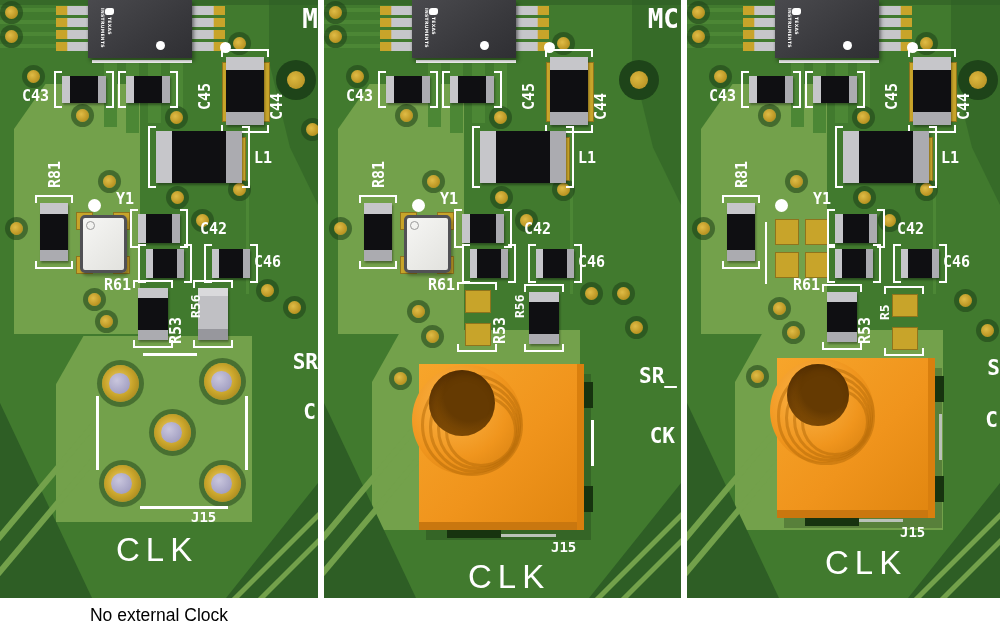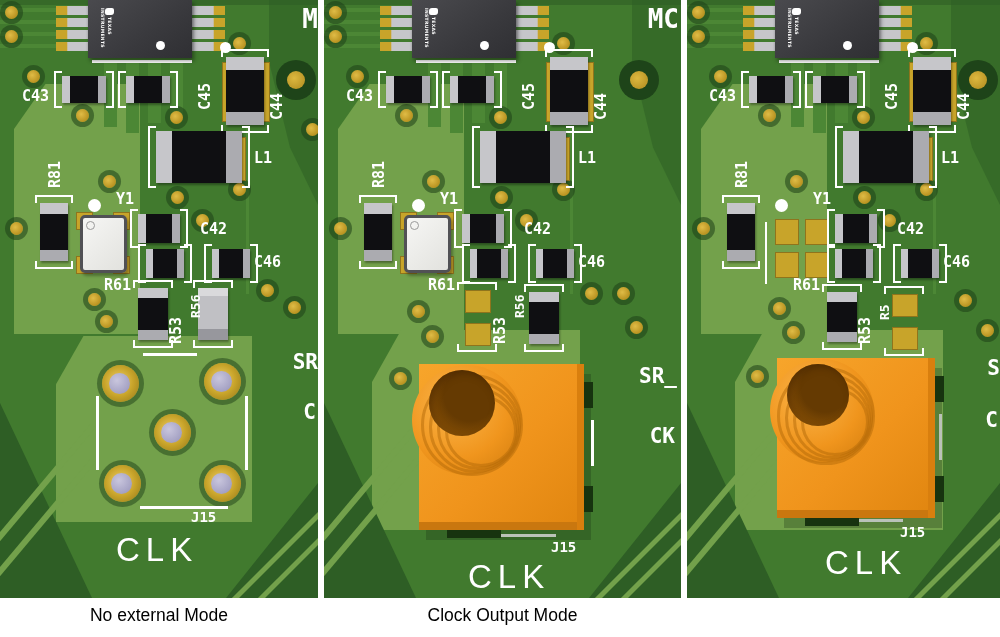--- a/index.html
+++ b/index.html
@@ -409,16 +409,15 @@
     <div class="silk" style="left:252px;top:414px;width:3px;height:46px"></div>
     <div class="silk" style="left:140px;top:519px;width:76px;height:3px"></div>
     <div class="j15" style="left:213px;top:524px">J15</div>
     <div class="clk-text" style="left:138px;top:544px">CLK</div>
 
     <div class="edge-t" style="right:0;top:356px">S</div>
     <div class="edge-t" style="right:2px;top:408px">C</div>
   </div>
 
   <div class="caption-bar">
-    <div class="caption cap0">No external Mode</div>
-    <div class="caption cap1">Clock Output Mode</div>
+    <div class="caption cap0">No external Clock</div>
   </div>
 </div>
 
 </body></html>

